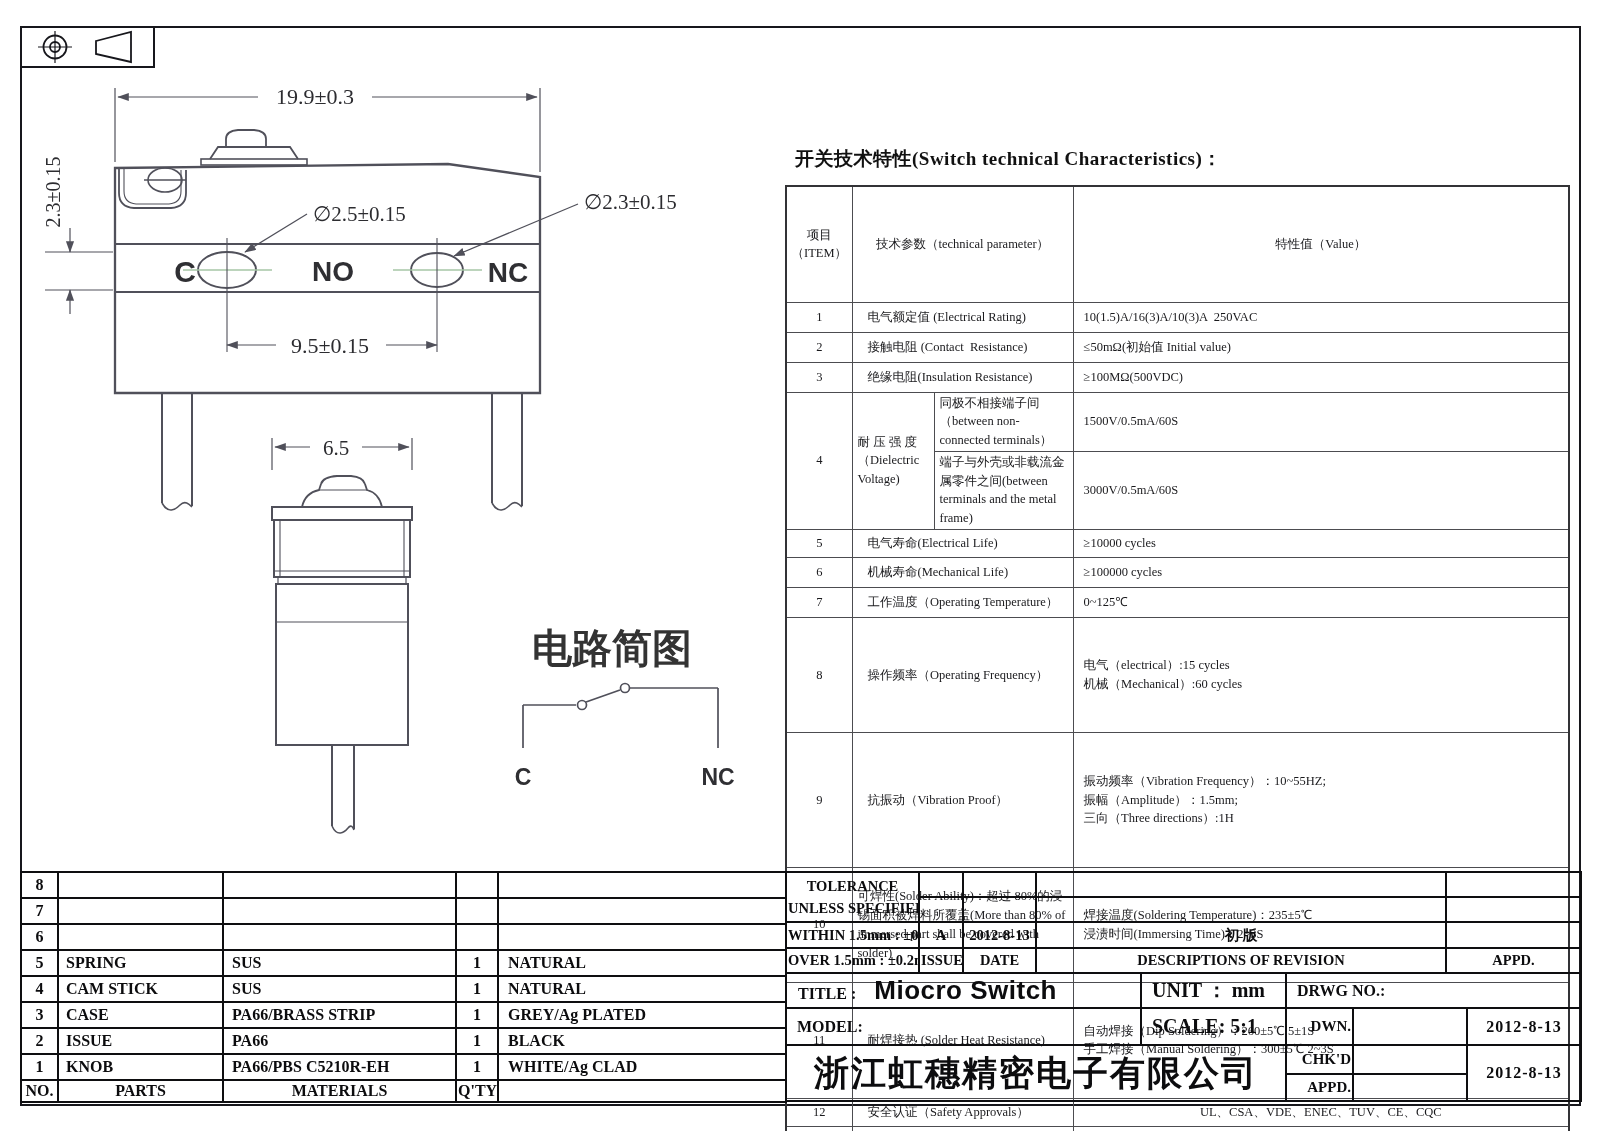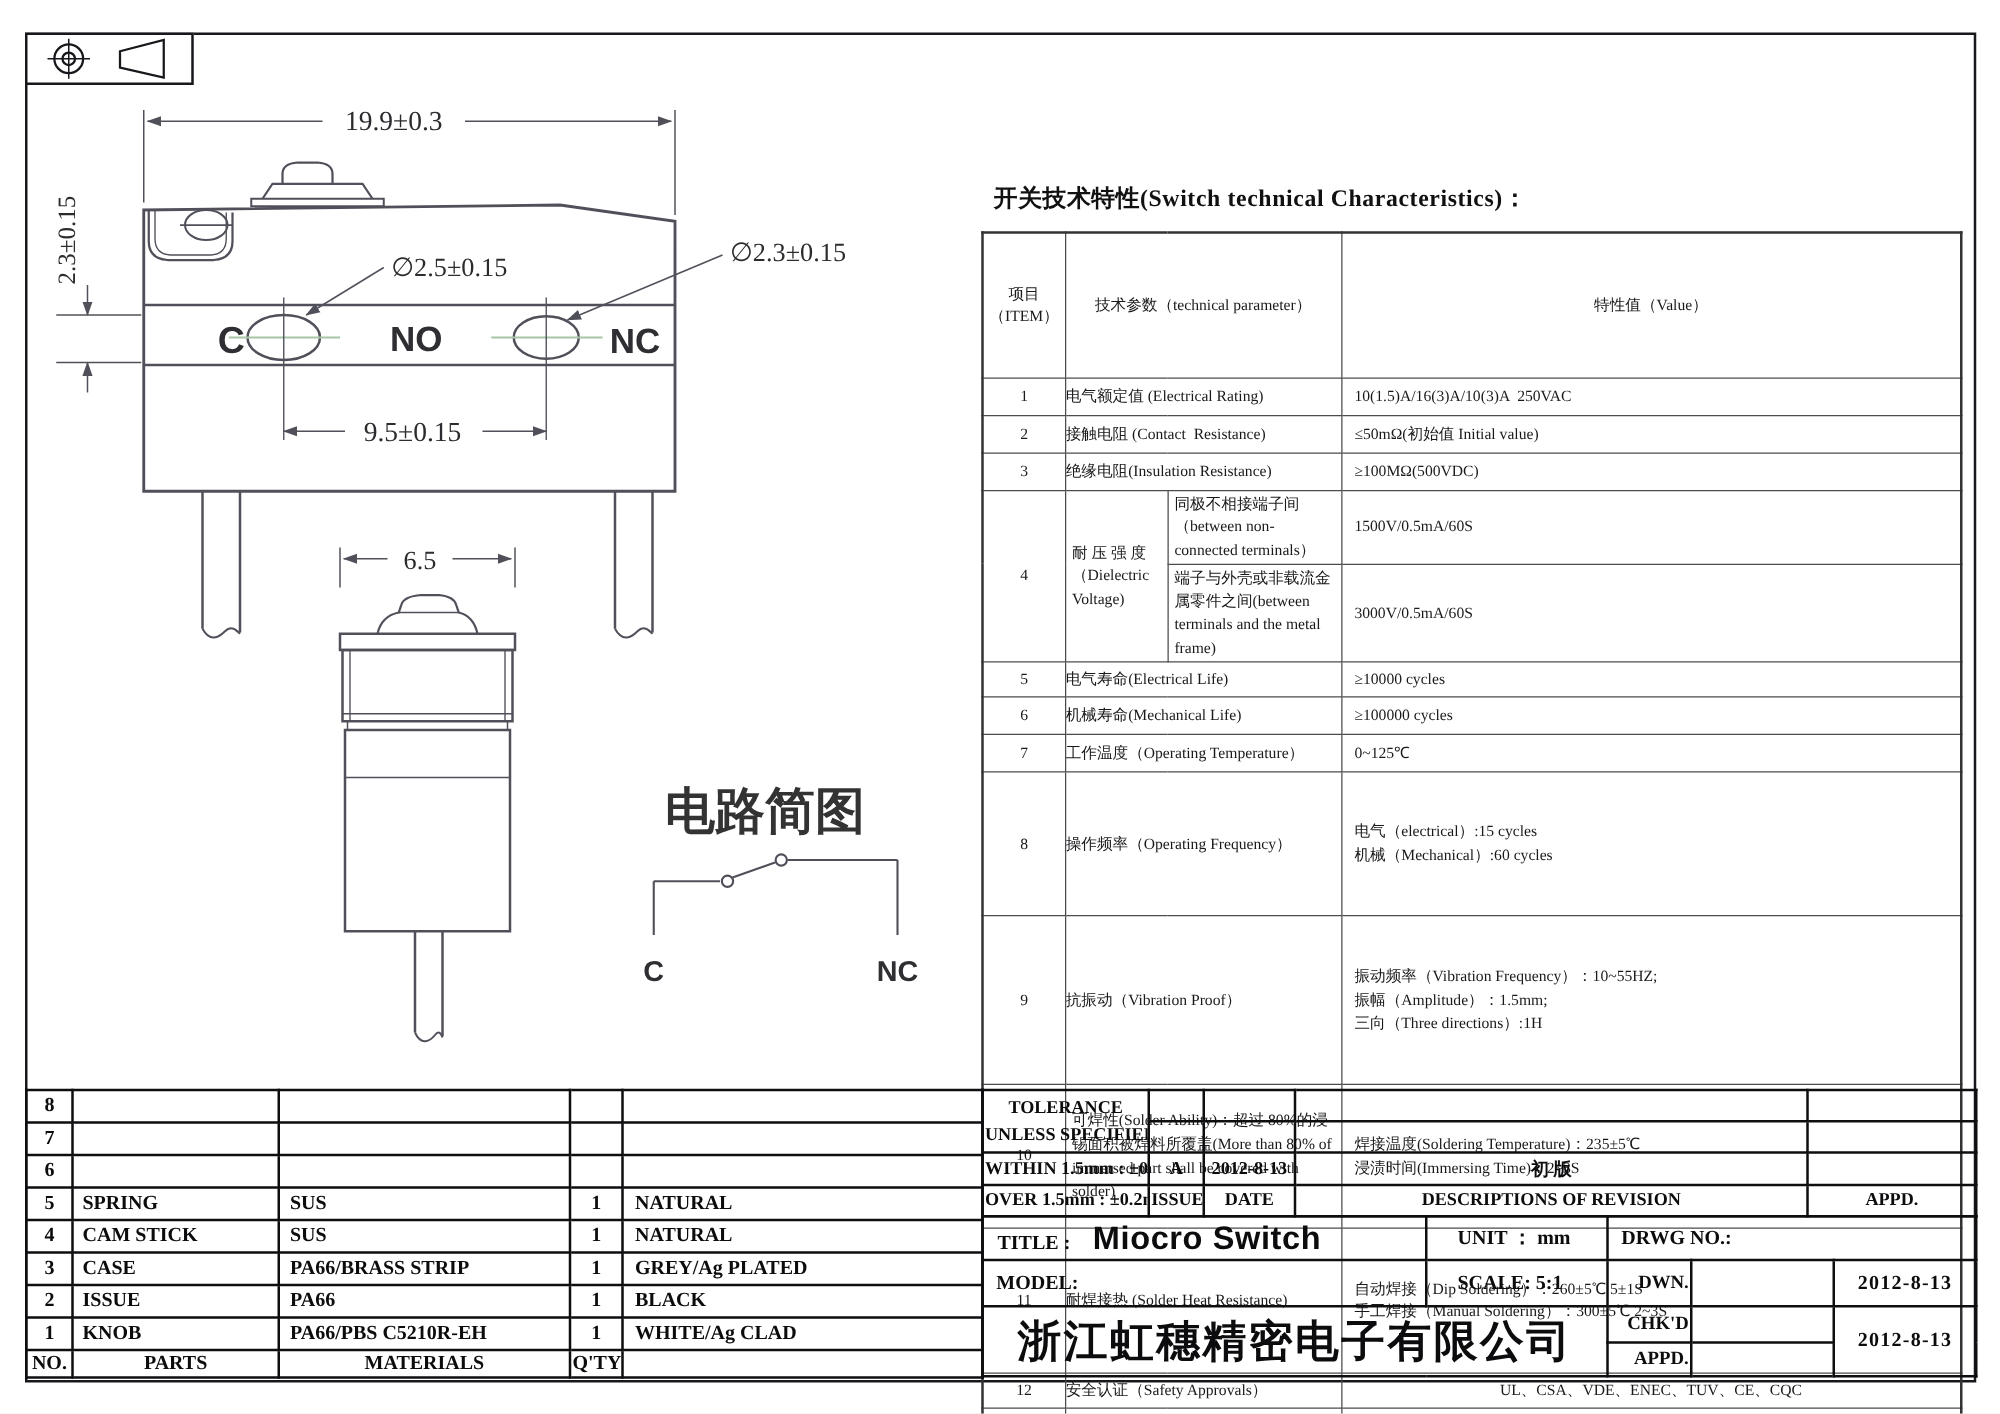--- a/index.html
+++ b/index.html
@@ -9,21 +9,21 @@
   .outer-border{left:20px;top:26px;width:1557px;height:1076px;border:2.5px solid #17171c;}
   .proj-box{left:20px;top:26px;width:131px;height:38px;border:2.5px solid #17171c;background:#fff;}
 
   
   .spec-title{left:795px;top:146px;font-size:19px;font-weight:600;letter-spacing:.5px;color:#111;}
   table.spec{border-collapse:collapse;table-layout:fixed;width:783px;}
   table.spec td{border:1.5px solid #4c4c50;vertical-align:middle;overflow:hidden;
                 font-size:12.5px;line-height:1.5;color:#19191c;white-space:pre-wrap;}
   table.spec{border:2px solid #333336;}
   td.c-item{text-align:center;font-size:14px;}
-  td.c-param{padding:1px 4px 1px 0;}
+  td.c-param{padding:1px 4px 1px 15px;}
   td.c-sub{padding:1px 3px 1px 5px;font-size:12px;line-height:1.55;}
   td.c-val{padding:1px 4px 1px 10px;}
   td.c-val-center{text-align:center;padding:1px 2px;margin-left:41px;}
   td.hdr{text-align:center;font-size:15px;line-height:1.4;}
   .vlines div{padding:0;}
 
   
   table.parts{border-collapse:collapse;table-layout:fixed;width:765px;border:2.5px solid #0e0e10;}
   table.parts td{border:2px solid #0e0e10;font-family:"Liberation Serif",serif;font-weight:bold;
                  font-size:16px;color:#0c0c0e;vertical-align:middle;overflow:hidden;white-space:nowrap;}
@@ -44,21 +44,21 @@
   
   table.tb{border-collapse:collapse;table-layout:fixed;width:795px;border:2.5px solid #0e0e10;}
   table.tb td{border:2px solid #0e0e10;font-family:"Liberation Serif",serif;font-weight:bold;
               color:#0c0c0e;vertical-align:middle;overflow:hidden;white-space:nowrap;}
   .tb-label{font-size:16px;padding-left:10px;}
   .tb-title-main{font-family:"Liberation Sans",sans-serif;font-size:26px;font-weight:bold;padding-left:14px;letter-spacing:.5px;}
   .tb-small{font-size:15px;text-align:right;}
   .tb-date{font-size:16px;text-align:center;letter-spacing:1px;}
   .tb-company{font-family:"Liberation Sans",sans-serif;font-size:35px;font-weight:bold;
               text-align:center;letter-spacing:2px;white-space:nowrap;}
-  .unit-cell{font-size:16px;padding-left:24px;margin-left:32px;}
+  .unit-cell{font-size:20px;padding-left:10px;margin-left:32px;}
 </style>
 </head>
 <body>
 
 <div class="page">
 
   <div class="abs outer-border"></div>
 
   <div class="abs proj-box">
     <svg width="131" height="38" viewBox="0 0 131 38">

